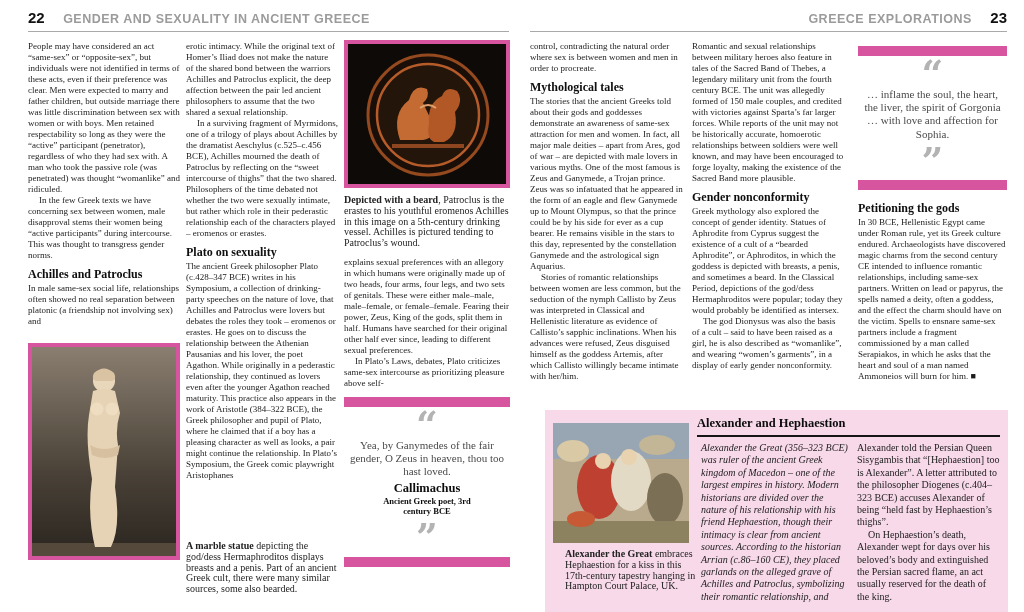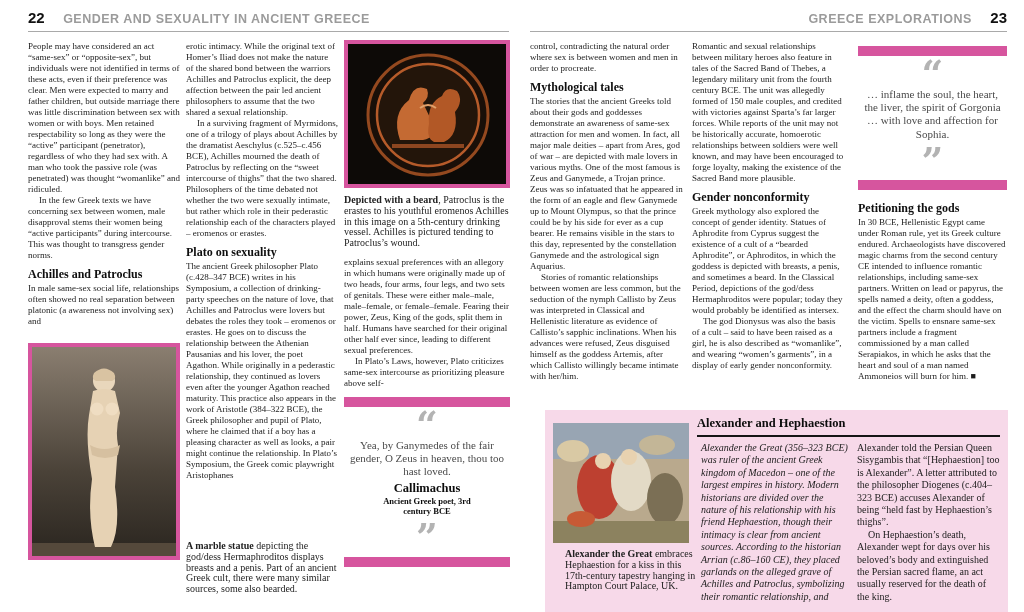--- a/index.html
+++ b/index.html
@@ -49,21 +49,21 @@
     <span class="rtitle">GREECE EXPLORATIONS</span>
     <span class="pnum" style="margin-left:14px;">23</span>
   </div>
   <div class="hdr-rule" style="left:28px;width:481px;"></div>
   <div class="hdr-rule" style="left:530px;width:477px;"></div>
 
   <div class="col clamp" style="left:28px;width:152px;max-height:299px;">
     <p>People may have considered an act “same-sex” or “opposite-sex”, but individuals were not identified in terms of these acts, even if their preference was clear. Men were expected to marry and father children, but outside marriage there was little discrimination between sex with women or with boys. Men retained respectability so long as they were the “active” participant (penetrator), regardless of who they had sex with. A man who took the passive role (was penetrated) was thought “womanlike” and ridiculed.</p>
     <p class="ind">In the few Greek texts we have concerning sex between women, male disapproval stems their women being “active participants” during intercourse. This was thought to transgress gender norms.</p>
     <h3>Achilles and Patroclus</h3>
-    <p>In male same-sex social life, relationships often showed no real separation between platonic (a awareness not involving sex) and</p>
+    <p>In male same-sex social life, relationships often showed no real separation between platonic (a friendship not involving sex) and</p>
   </div>
 
   <div class="photo" style="position:absolute;left:28px;top:343px;width:144px;height:209px;">
     <svg width="144" height="209" viewBox="0 0 144 209">
       <defs>
         <linearGradient id="sg" x1="0" y1="0" x2="0" y2="1">
           <stop offset="0" stop-color="#8a7e70"></stop>
             <stop offset="0.6" stop-color="#4a4238"></stop>
             <stop offset="1" stop-color="#2a251f"></stop>
         </linearGradient>
@@ -99,21 +99,21 @@
         <path d="M52,96 q-9,-26 9,-40 q5,-17 18,-11 q3,8 -4,14 l11,23 q3,11 -11,14 Z" fill="#c46a33"></path>
         <path d="M96,98 q15,-7 11,-30 q9,-11 2,-21 q-11,-6 -15,5 q-15,7 -13,28 q-3,14 5,18 Z" fill="#b25826"></path>
         <path d="M72,64 q8,-6 16,0" stroke="#e0a06a" stroke-width="2" fill="none"></path>
         <rect x="44" y="100" width="72" height="4" fill="#8d4620"></rect>
       </svg>
     </div>
     <div class="caption" style="margin-top:7px;">
       <span class="cap-lead">Depicted with a beard</span><span>, Patroclus is the erastes to his youthful eromenos Achilles in this image on a 5th-century drinking vessel. Achilles is pictured tending to Patroclus’s wound.</span>
     </div>
     <p style="margin-top:8px;">explains sexual preferences with an allegory in which humans were originally made up of two heads, four arms, four legs, and two sets of genitals. These were either male–male, male–female, or female–female. Fearing their power, Zeus, King of the gods, split them in half. Humans have searched for their original other half ever since, leading to different sexual preferences.</p>
-    <p class="ind">In Plato’s Laws, however, Plato criticizes same-sex intercourse as prioritizing pleasure above self-</p>
+    <p class="ind">In Plato’s Laws, debates, Plato criticizes same-sex intercourse as prioritizing pleasure above self-</p>
     <div class="pinkbar" style="margin-top:8px;"></div>
     <div class="quoteblock" style="margin-top:6px;">
       <div class="qmark">“</div>
       <div class="qtext">Yea, by Ganymedes of the fair gender, O Zeus in heaven, thou too hast loved.</div>
       <div class="qattr">Callimachus</div>
       <div class="qrole" style="width:100px;margin:0 auto;">Ancient Greek poet, 3rd century BCE</div>
       <div class="qmark" style="margin-top:8px;">”</div>
     </div>
     <div class="pinkbar" style="margin-top:8px;"></div>
   </div>

